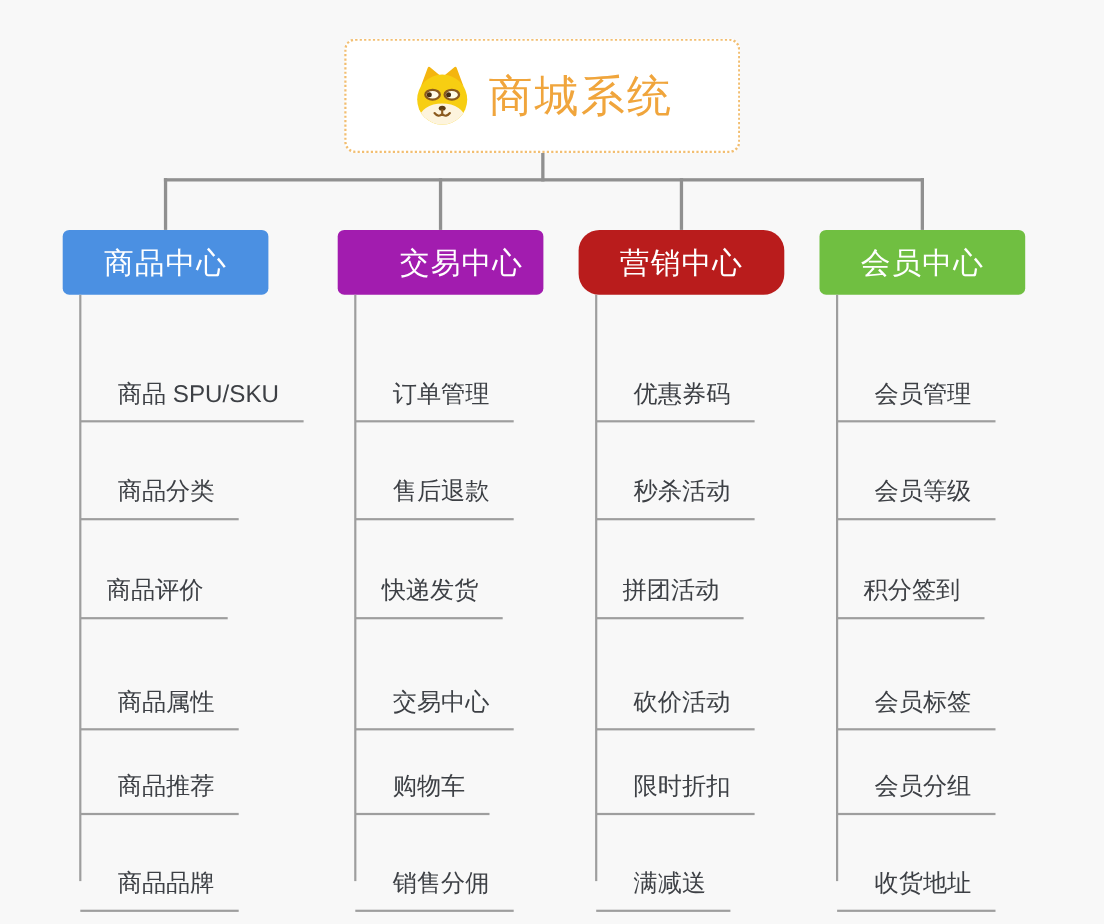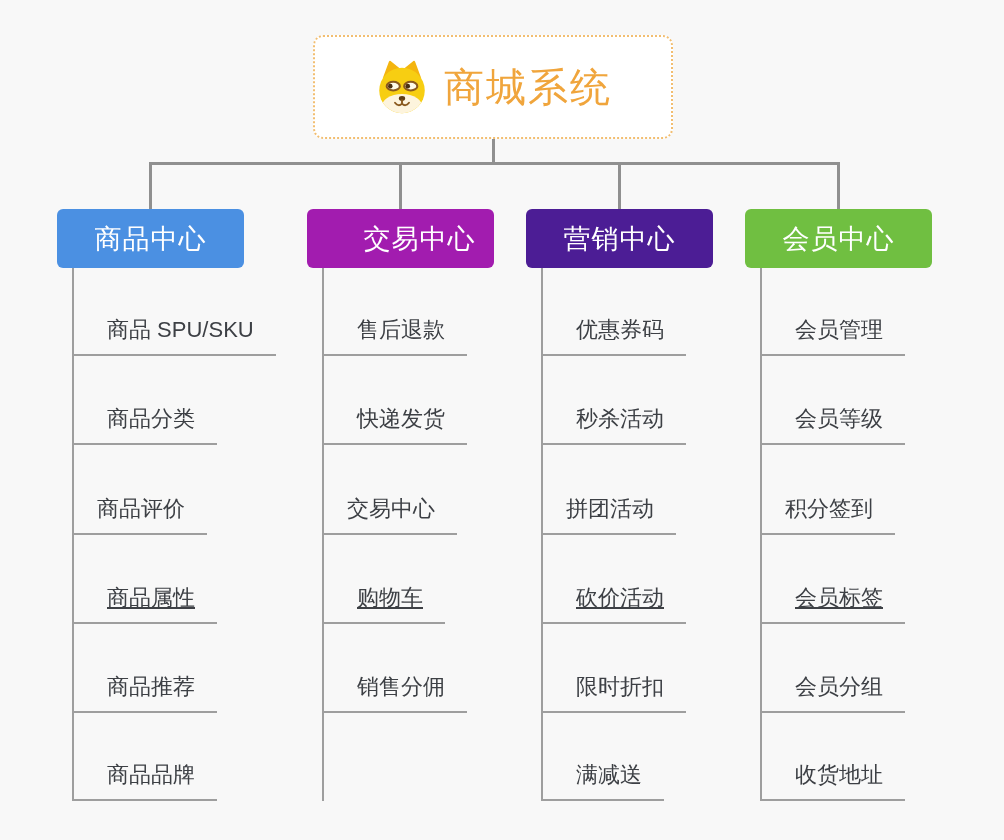--- a/index.html
+++ b/index.html
@@ -65,25 +65,26 @@
   .leaf {
     position: absolute;
     left: 16px;
     width: max-content;
     padding: 0 22px 7px 34px;
     border-bottom: 2px solid var(--line, #9e9e9e);
     font-size: 22px;
     line-height: 34px;
     color: var(--leaf-text, #3d4045);
     white-space: nowrap;
+    margin-top: 28px;
   }
   .leaf:nth-child(3) { top: 104px; }
   .leaf:nth-child(4) { top: 193px; }
   .leaf:nth-child(5) { top: 283px; padding-left: 24px; }
-  .leaf:nth-child(6) { top: 372px; text-decoration: underline; }
+  .leaf:nth-child(6) { top: 384px; }
   .leaf:nth-child(7) { top: 461px; }
   .leaf:nth-child(8) { top: 549px; }
 </style>
 </head>
 <body>
 
 <div id="canvas">
 
   <div class="connector" style="left:492px; top:139px; width:3px; height:26px;"></div>
   <div class="connector" style="left:149px; top:162px; width:691px; height:3px;"></div>
@@ -124,29 +125,30 @@
     <div class="leaf">商品分类</div>
     <div class="leaf">商品评价</div>
     <div class="leaf">商品属性</div>
     <div class="leaf">商品推荐</div>
     <div class="leaf">商品品牌</div>
   </div>
 
   <div class="branch" style="left:307px;">
     <div class="branch-node" style="background: #a21caf; padding-left: 38px;">交易中心</div>
     <div class="trunk"></div>
+    <div class="leaf">订单管理</div>
     <div class="leaf">售后退款</div>
     <div class="leaf">快递发货</div>
     <div class="leaf">交易中心</div>
     <div class="leaf">购物车</div>
     <div class="leaf">销售分佣</div>
   </div>
 
   <div class="branch" style="left:526px;">
-    <div class="branch-node" style="background: #4c1d95;">营销中心</div>
+    <div class="branch-node" style="background: #b91c1c; border-radius: 19px;">营销中心</div>
     <div class="trunk"></div>
     <div class="leaf">优惠券码</div>
     <div class="leaf">秒杀活动</div>
     <div class="leaf">拼团活动</div>
     <div class="leaf">砍价活动</div>
     <div class="leaf">限时折扣</div>
     <div class="leaf">满减送</div>
   </div>
 
   <div class="branch" style="left:745px;">

